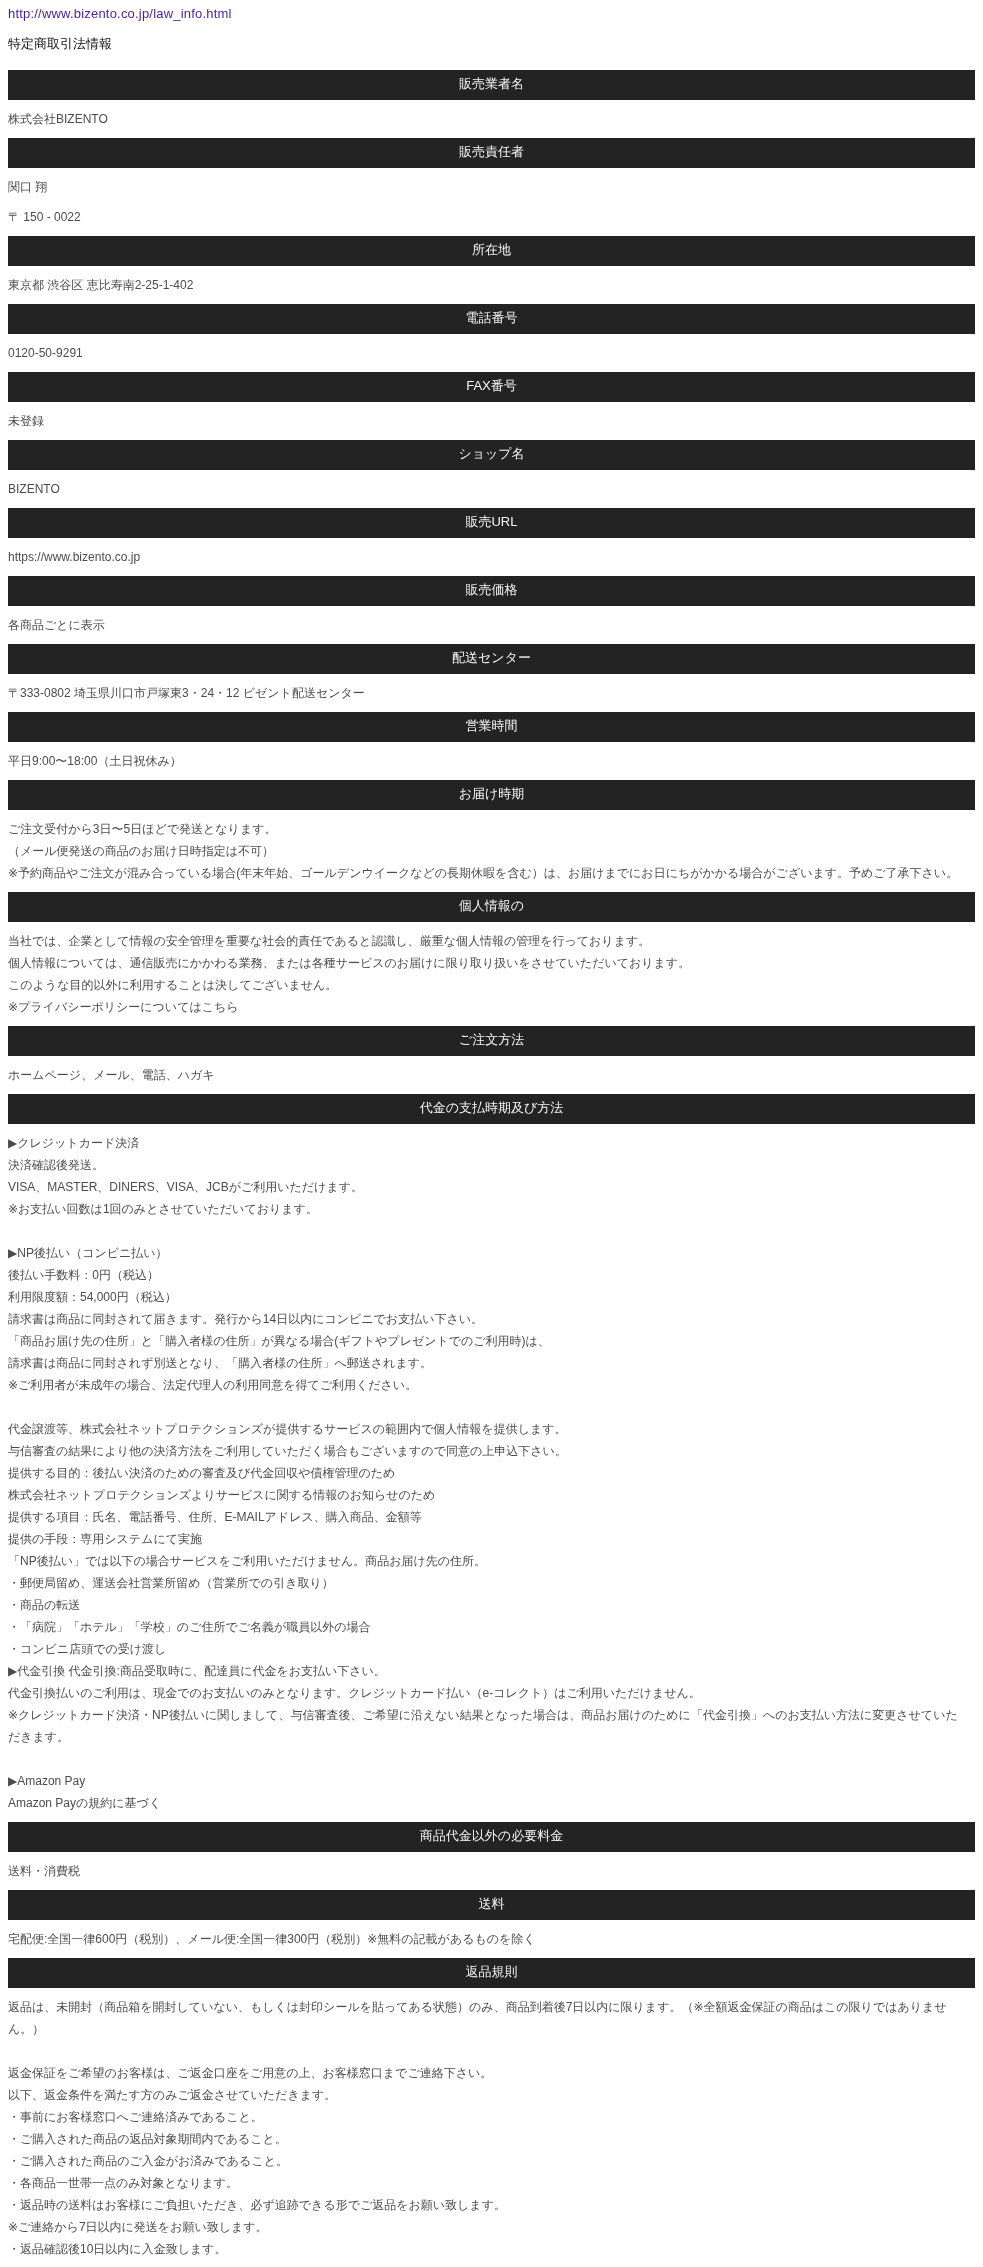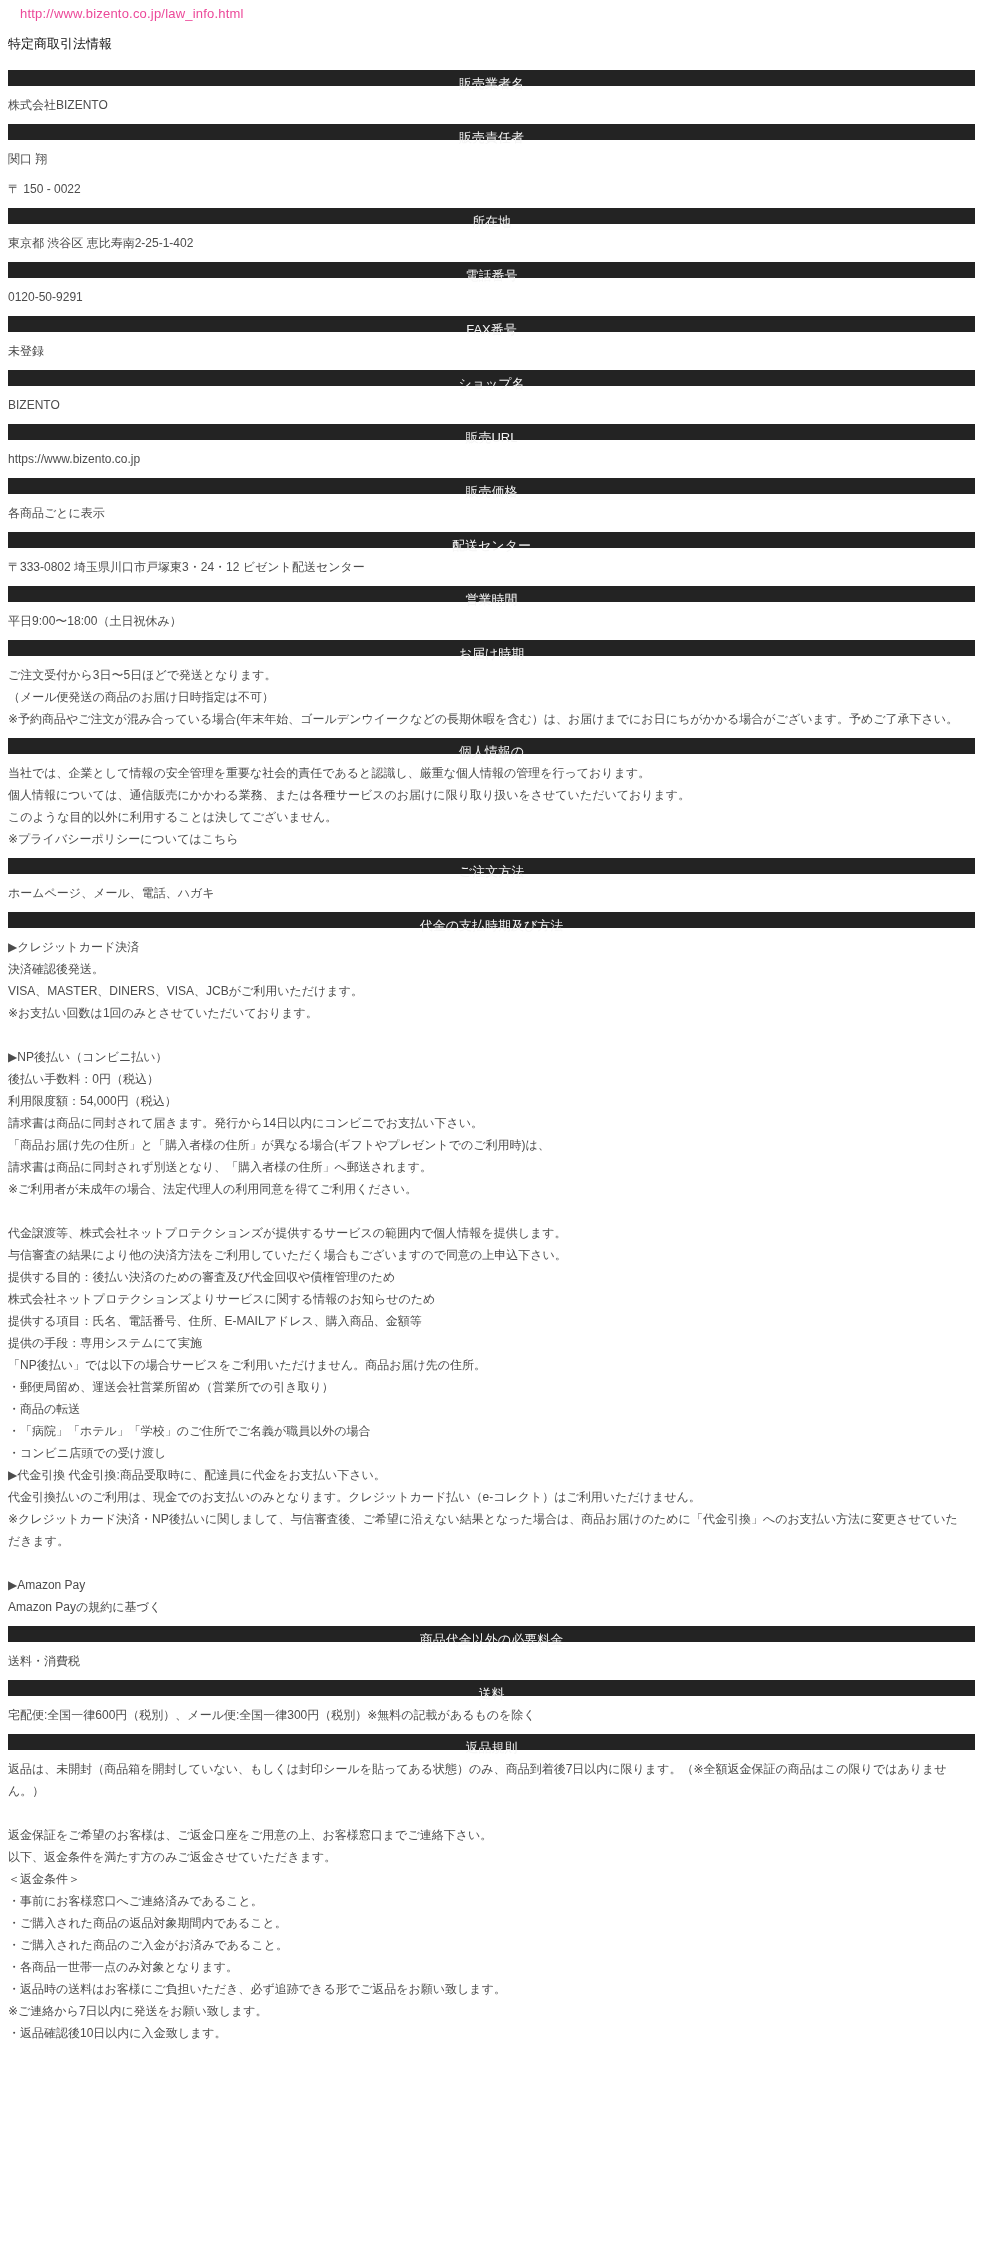--- a/index.html
+++ b/index.html
@@ -12,34 +12,33 @@
   }
   html,body{margin:0;padding:0;background:#ffffff;}
   body{
     width:983px;
     font-family:"Liberation Sans","DejaVu Sans",sans-serif;
   }
   .content{padding:6px 8px 0 8px;}
   .page-url{
     font-size:13px;
     line-height:16px;
-    color:#ec4899;
+    color:#4c1d95;
     letter-spacing:0.2px;
-    margin-left:12px;
   }
   .page-title{
     margin:13px 0 17px 0;
     font-size:13px;
     font-weight:normal;
     color:var(--title-text);
   }
   .bar{
     background:var(--bar-bg);
     color:var(--bar-text);
-    height:16px;
+    height:30px;
     line-height:28px;
     text-align:center;
     font-size:13px;
     margin:0 0 8px 0;
   }
   .sec-body{margin:0 12px 8px 0;}
   .line{
     font-size:12px;
     line-height:22px;
     color:var(--body-text);
@@ -154,21 +153,20 @@
       <div class="bar">送料</div>
       <div class="sec-body">
         <div class="line">宅配便:全国一律600円（税別）、メール便:全国一律300円（税別）※無料の記載があるものを除く</div>
       </div>
       <div class="bar">返品規則</div>
       <div class="sec-body">
         <div class="line">返品は、未開封（商品箱を開封していない、もしくは封印シールを貼ってある状態）のみ、商品到着後7日以内に限ります。（※全額返金保証の商品はこの限りではありません。）</div>
         <div class="line blank">&nbsp;</div>
         <div class="line">返金保証をご希望のお客様は、ご返金口座をご用意の上、お客様窓口までご連絡下さい。</div>
         <div class="line">以下、返金条件を満たす方のみご返金させていただきます。</div>
-        <div class="line">＜返金条件＞</div>
         <div class="line">・事前にお客様窓口へご連絡済みであること。</div>
         <div class="line">・ご購入された商品の返品対象期間内であること。</div>
         <div class="line">・ご購入された商品のご入金がお済みであること。</div>
         <div class="line">・各商品一世帯一点のみ対象となります。</div>
         <div class="line">・返品時の送料はお客様にご負担いただき、必ず追跡できる形でご返品をお願い致します。</div>
         <div class="line">※ご連絡から7日以内に発送をお願い致します。</div>
         <div class="line">・返品確認後10日以内に入金致します。</div>
       </div>
     </div>
 </div>

